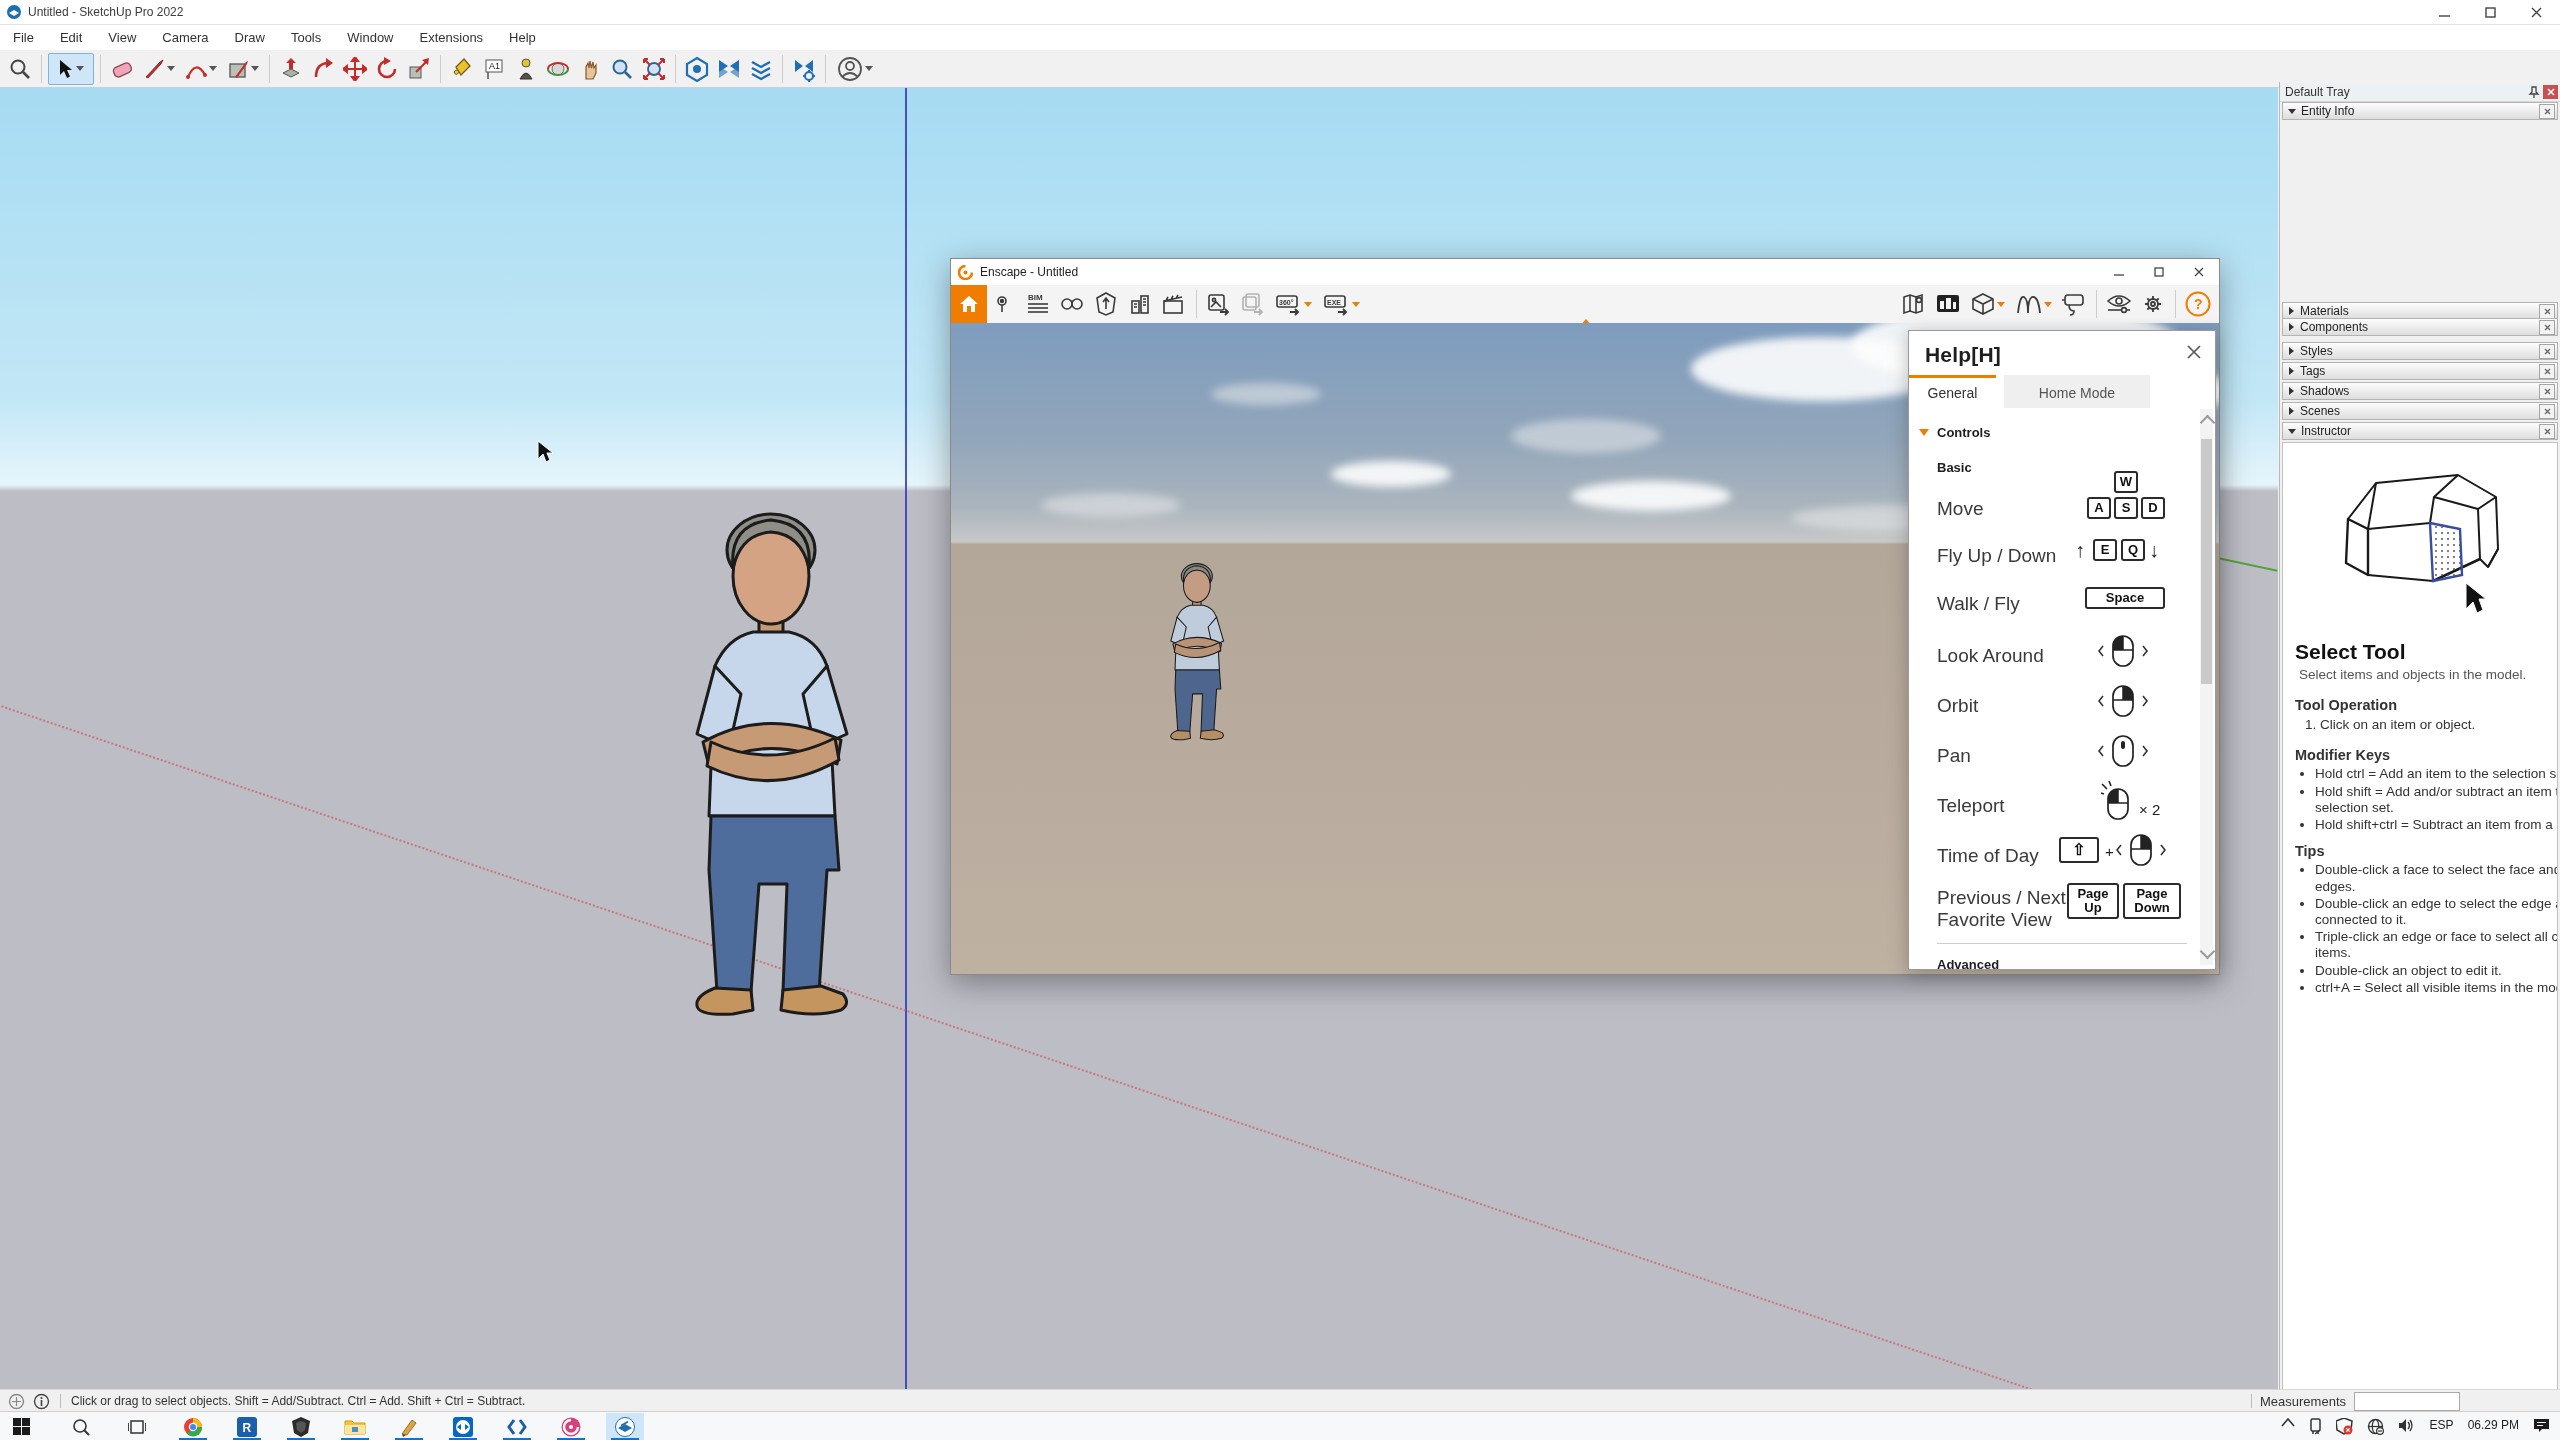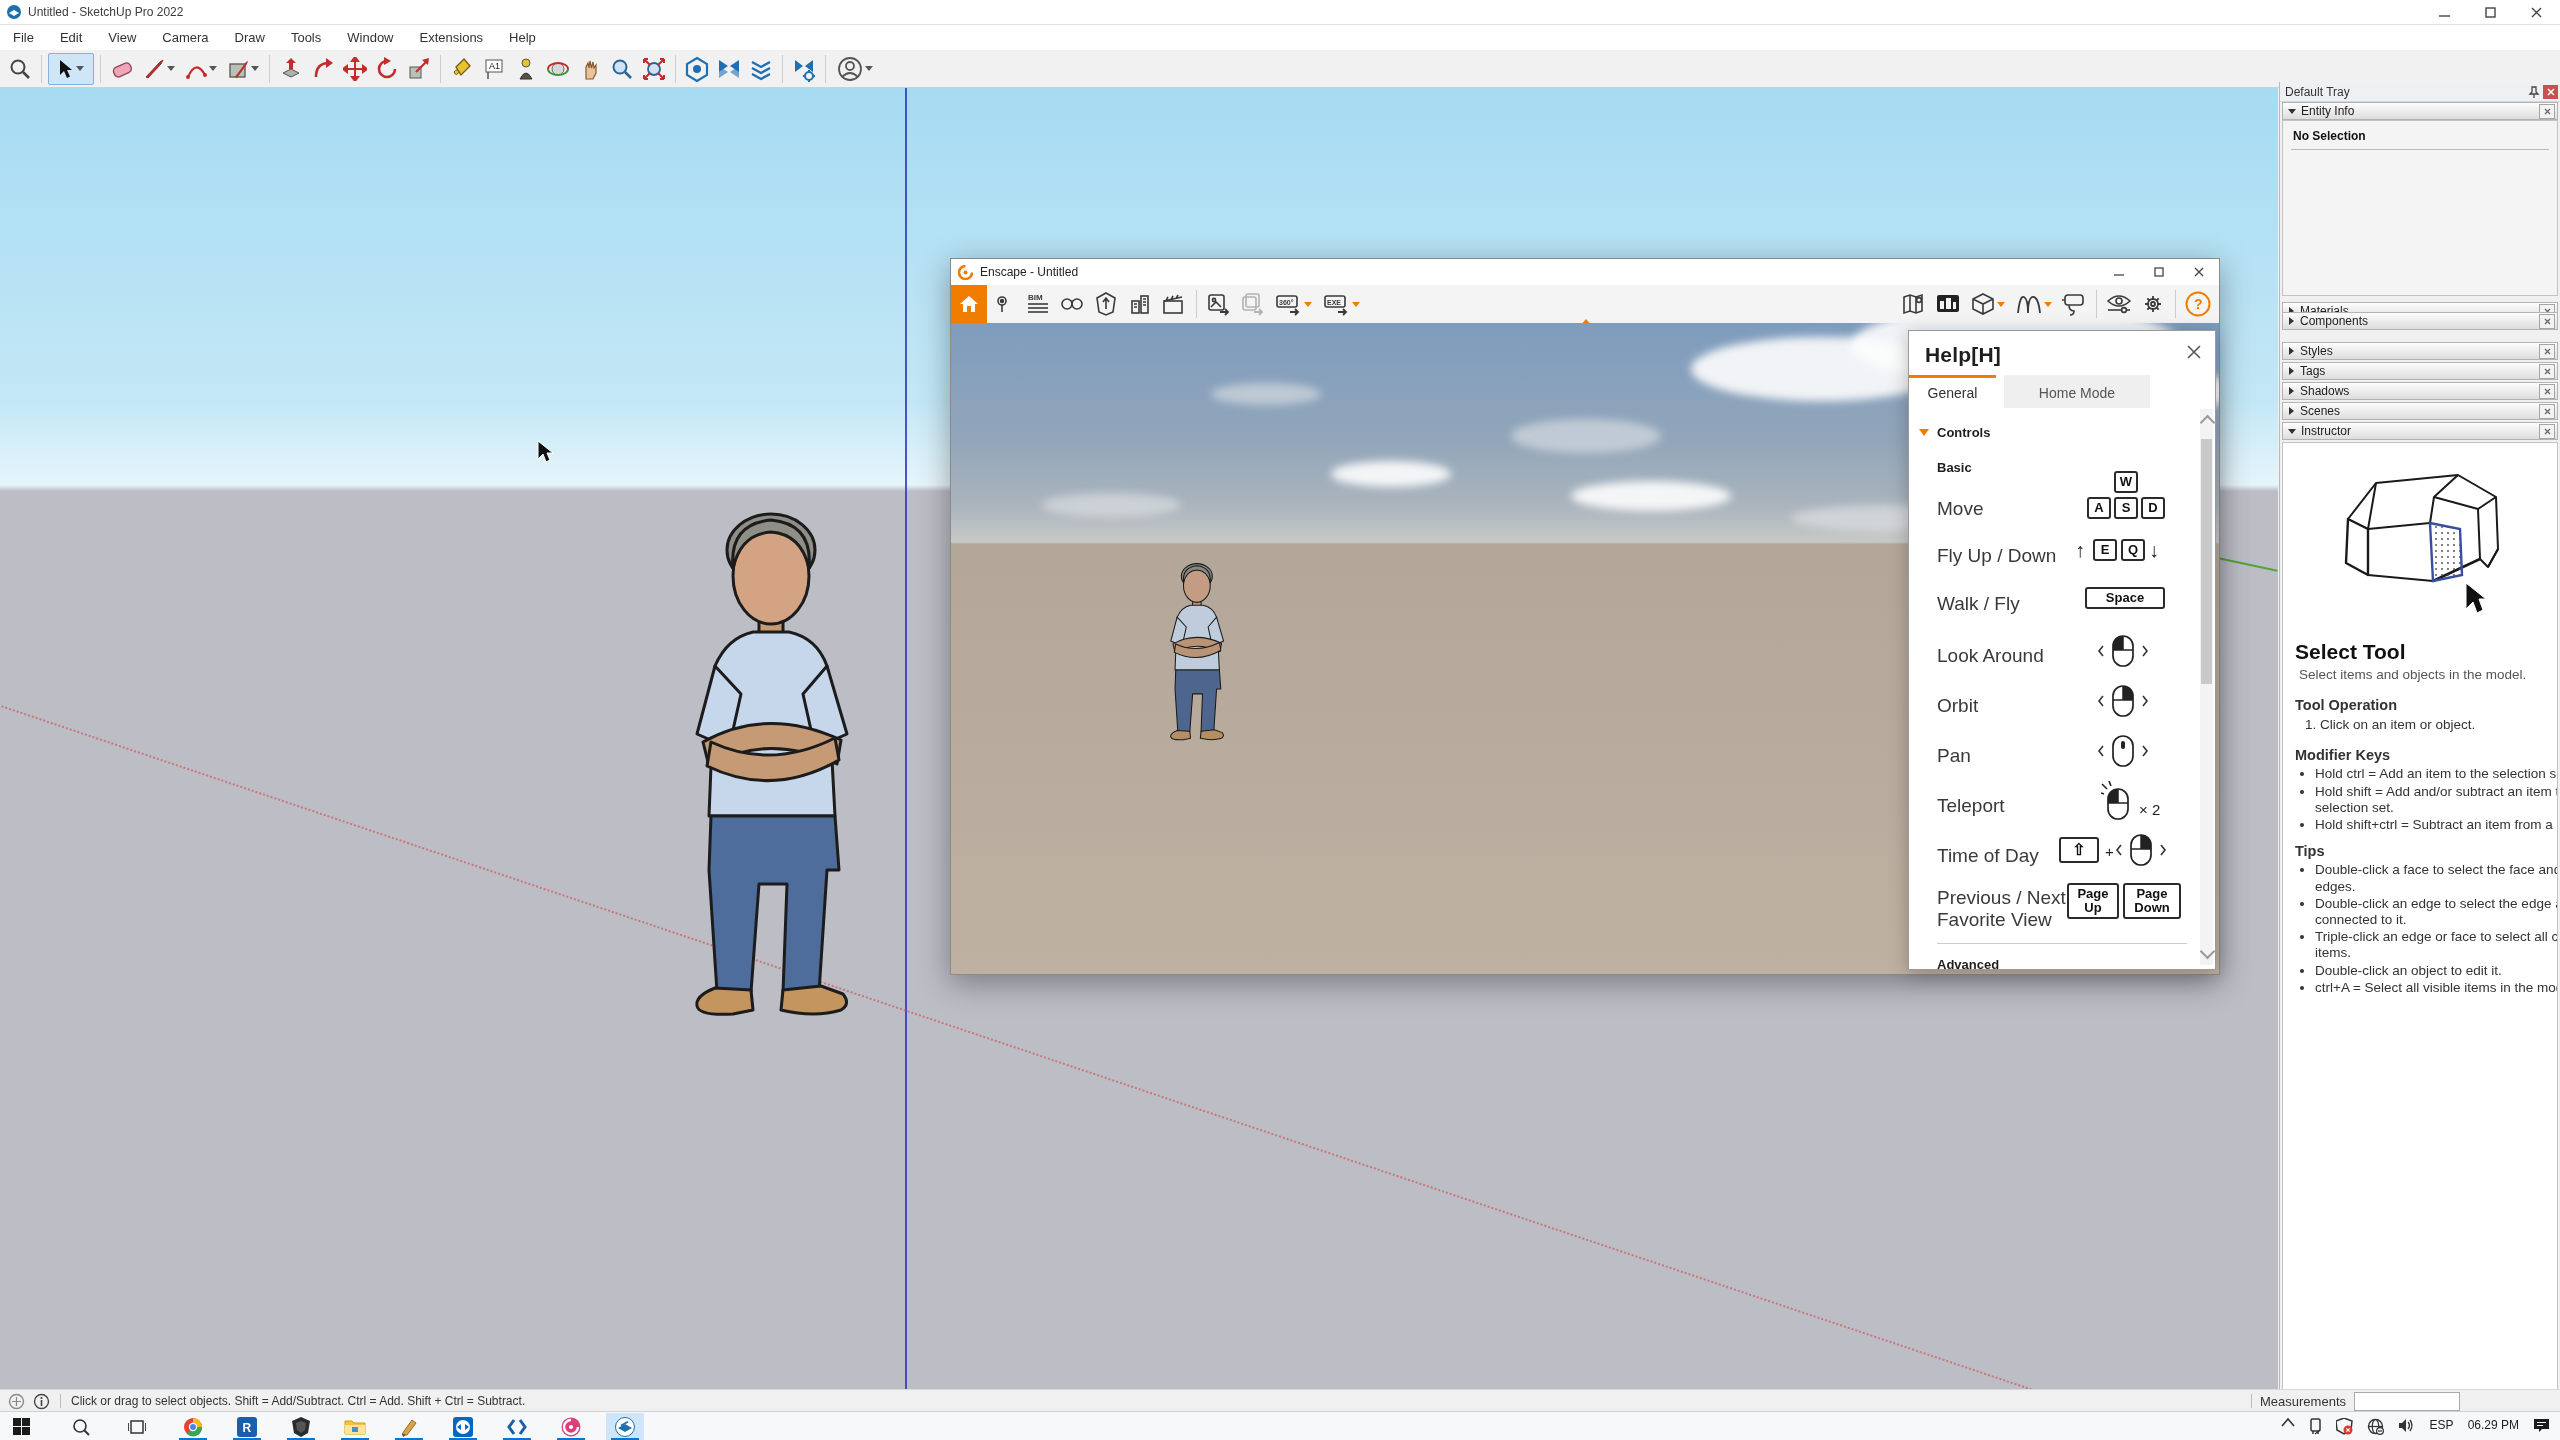--- a/index.html
+++ b/index.html
@@ -620,35 +620,31 @@
 
     <div class="panel-hdr" style="top:20px">
       <span class="tri-down-s"></span>
       <span>Entity Info</span>
       <span class="panel-x">
           <svg width="7" height="7">
             <path d="M1,1 L6,6 M6,1 L1,6" stroke="#666" stroke-width="1.3"></path>
           </svg>
         </span>
     </div>
-    <div class="abs" style="left:2px;top:38px;width:276px;height:176px;background:#f4f4f4;border:1px solid #c3c3c3;box-sizing:border-box">
-      <span style="position:absolute;left:10px;top:8px;font-weight:bold;font-size:12px;color:#111">No Selection</span>
-      <div style="position:absolute;left:8px;top:28px;width:258px;height:1px;background:#bbb"></div>
-    </div>
 
     <div class="panel-hdr" style="top:220px">
       <span class="tri-right-s"></span>
         <span>Materials</span>
       <span class="panel-x">
           <svg width="7" height="7">
             <path d="M1,1 L6,6 M6,1 L1,6" stroke="#666" stroke-width="1.3"></path>
           </svg>
         </span>
       </div>
-    <div class="panel-hdr" style="top:230px">
+    <div class="panel-hdr" style="top:236px">
       <span class="tri-right-s"></span>
         <span>Components</span>
       <span class="panel-x">
           <svg width="7" height="7">
             <path d="M1,1 L6,6 M6,1 L1,6" stroke="#666" stroke-width="1.3"></path>
           </svg>
         </span>
       </div>
     <div class="panel-hdr" style="top:260px">
       <span class="tri-right-s"></span>

